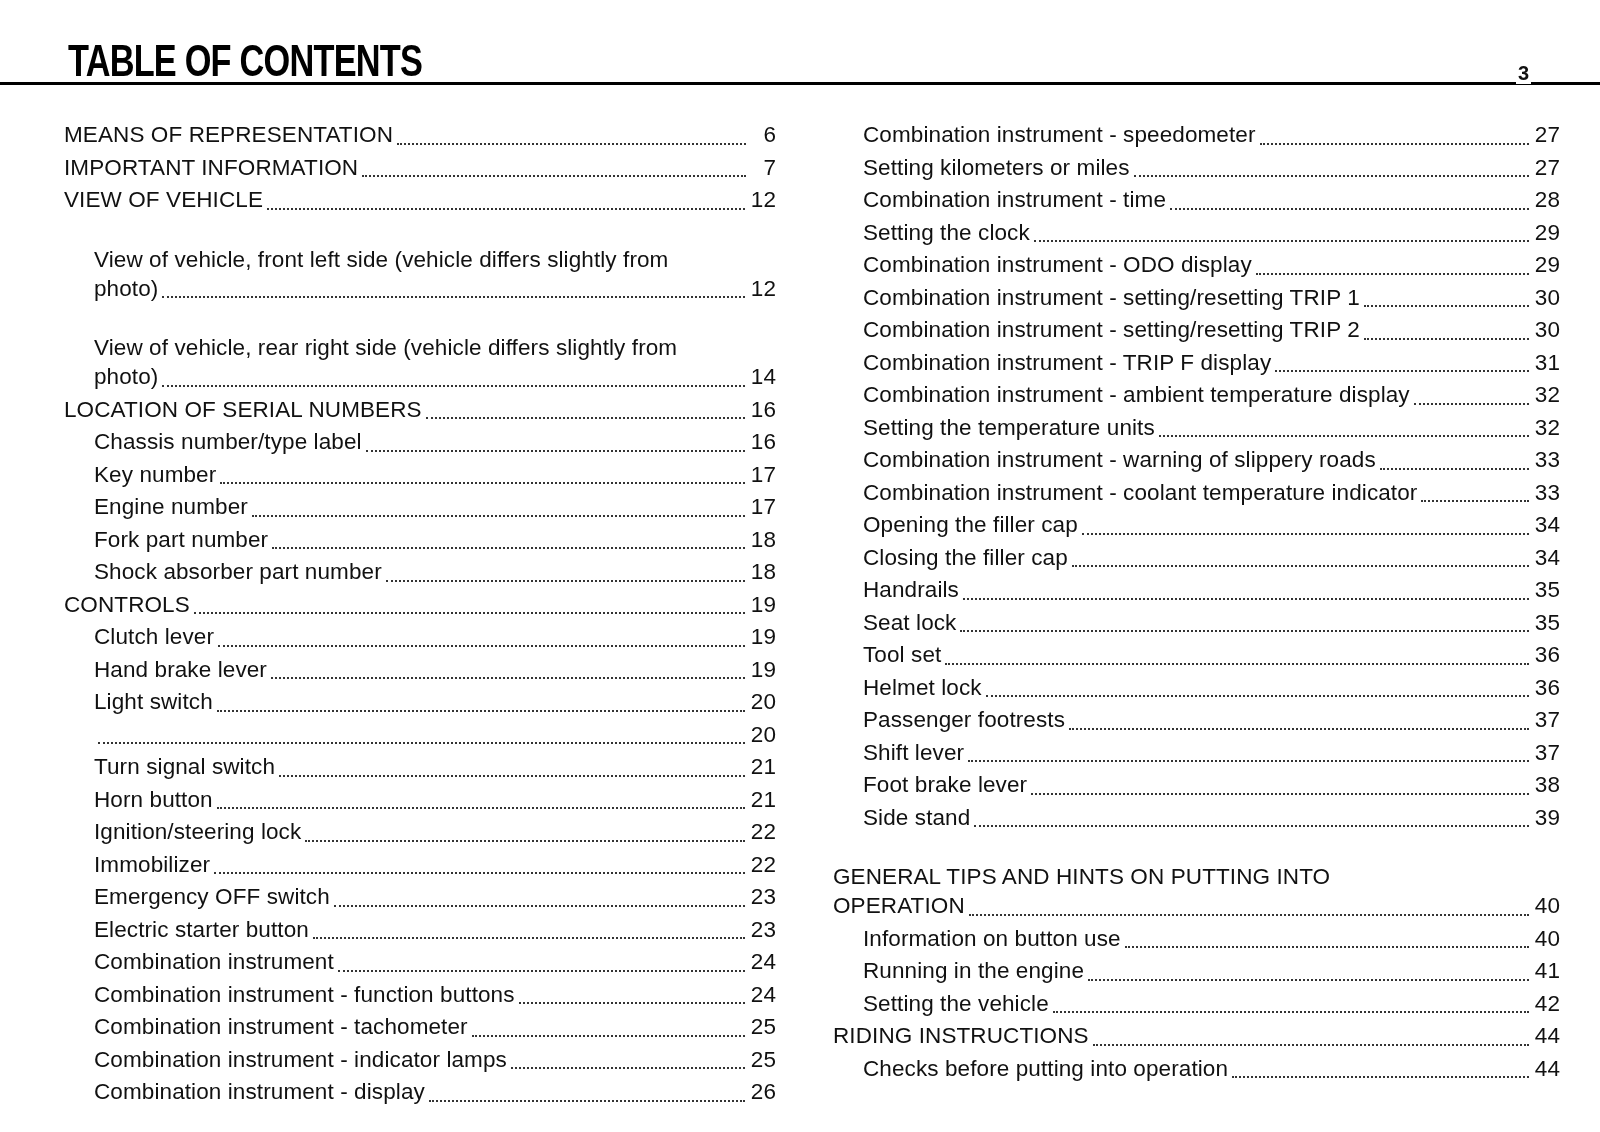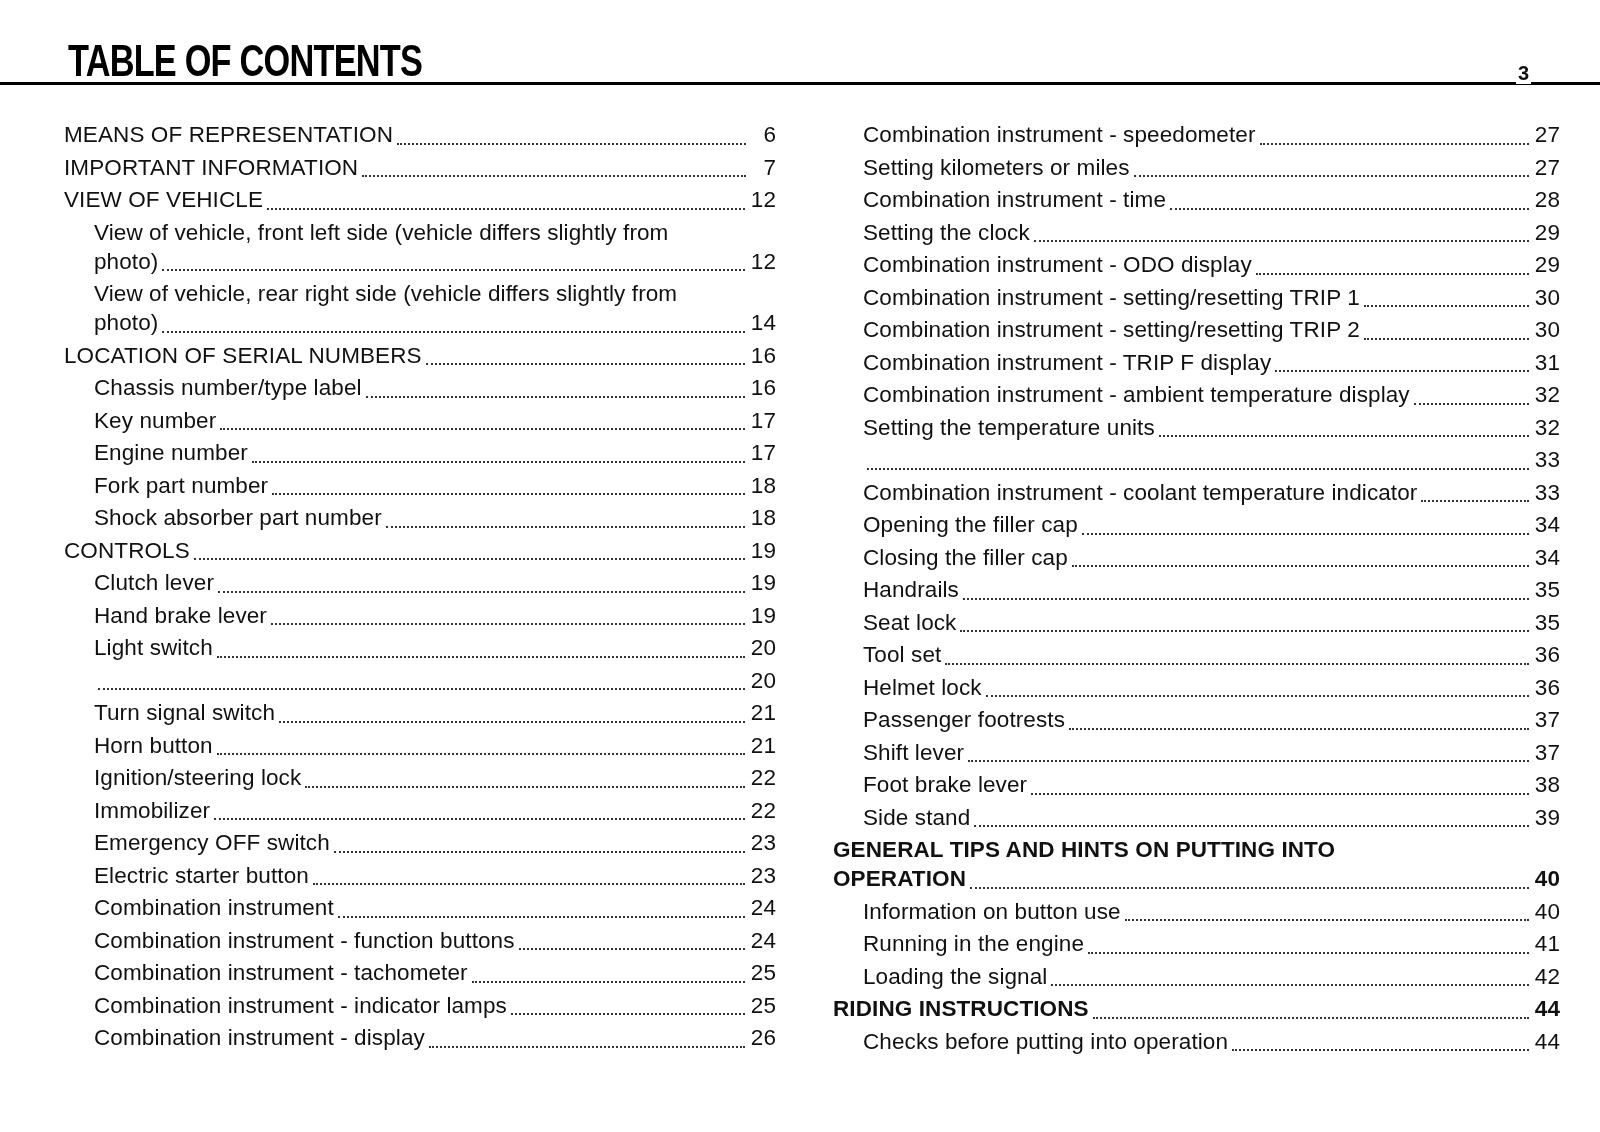--- a/index.html
+++ b/index.html
@@ -22,32 +22,32 @@
   }
   .col { position: absolute; top: 119px; }
   .col-left { left: 64px; width: 712px; }
   .col-right { left: 848px; width: 712px; }
   .entry {
     display: flex; align-items: flex-end;
     font-size: 22.5px; line-height: 32.5px; height: 32.5px;
     transform-origin: left; letter-spacing: 0.1px;
   }
   .entry.multiline { flex-direction: column; align-items: stretch; height: auto; }
-  .entry .line1 { height: 29px; line-height: 32px; white-space: nowrap; }
+  .entry .line1 { height: 29px; line-height: 32px; white-space: nowrap; margin-top: 27px; }
   .entry .row { display: flex; align-items: flex-end; height: 32.5px; }
   .entry .label { white-space: nowrap; flex: 0 0 auto; }
   .entry .dots {
     flex: 1 1 auto; overflow: hidden; white-space: nowrap; margin: 0 6px 7px 4px;
     border-bottom: 2px dotted #333; height: 0;
   }
   .entry .page { flex: 0 0 auto; text-align: right; min-width: 24px; }
   .lvl1 { padding-left: 0; }
   .lvl2 { padding-left: 30px; }
   .lvl2-r { padding-left: 15px; }
-  .col-right .lvl1 { margin-left: -15px; font-weight: bold; }
+  .col-right .lvl1 { margin-left: -15px; }
 </style>
 </head>
 <body>
 
 <div class="header">
   <div class="title">TABLE OF CONTENTS</div>
   <div class="rule"></div>
   <div class="page-number">3</div>
 </div>
 
@@ -238,20 +238,21 @@
       <span class="label">Combination instrument - ambient temperature display</span>
       <span class="dots"></span>
       <span class="page">32</span>
     </div>
     <div class="entry lvl2-r">
       <span class="label">Setting the temperature units</span>
       <span class="dots"></span>
       <span class="page">32</span>
     </div>
     <div class="entry lvl2-r">
+      <span class="label">Combination instrument - warning of slippery roads</span>
       <span class="dots"></span>
       <span class="page">33</span>
     </div>
     <div class="entry lvl2-r">
       <span class="label">Combination instrument - coolant temperature indicator</span>
       <span class="dots"></span>
       <span class="page">33</span>
     </div>
     <div class="entry lvl2-r">
       <span class="label">Opening the filler cap</span>
@@ -315,21 +316,21 @@
       <span class="label">Information on button use</span>
       <span class="dots"></span>
       <span class="page">40</span>
     </div>
     <div class="entry lvl2-r">
       <span class="label">Running in the engine</span>
       <span class="dots"></span>
       <span class="page">41</span>
     </div>
     <div class="entry lvl2-r">
-      <span class="label">Loading the signal</span>
+      <span class="label">Setting the vehicle</span>
       <span class="dots"></span>
       <span class="page">42</span>
     </div>
     <div class="entry lvl1">
       <span class="label">RIDING INSTRUCTIONS</span>
       <span class="dots"></span>
       <span class="page">44</span>
     </div>
     <div class="entry lvl2-r">
       <span class="label">Checks before putting into operation</span>

